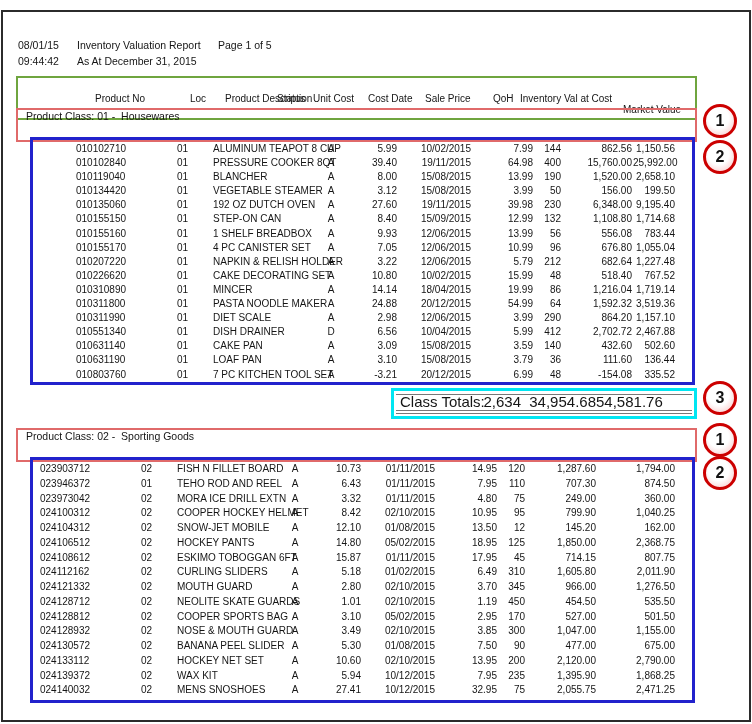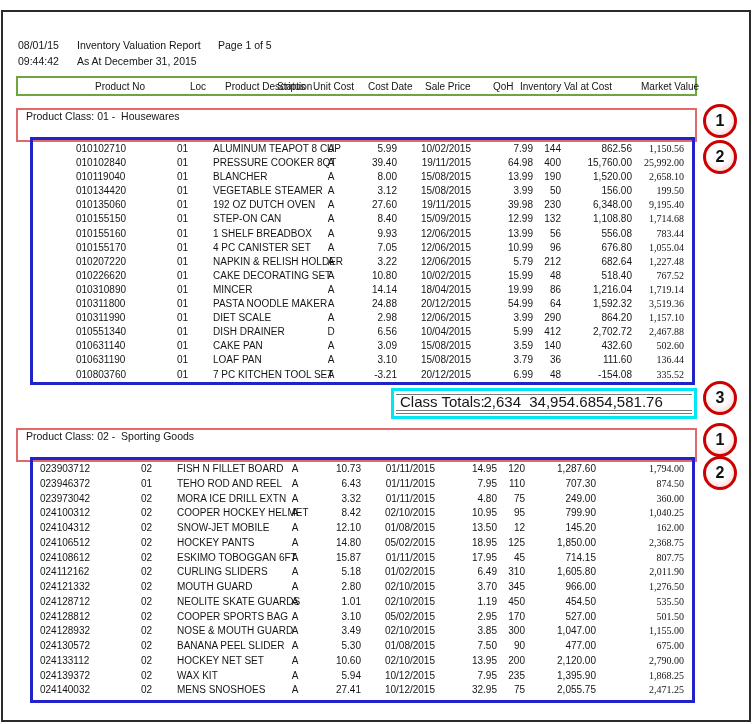--- a/index.html
+++ b/index.html
@@ -7,27 +7,27 @@
         font-family:"Liberation Sans","DejaVu Sans",sans-serif;color:#151515;}
   .frame{position:absolute;left:1px;top:10px;width:746px;height:708px;
          border:2px solid #2b2b2b;}
   .m{position:absolute;font-size:10.5px;white-space:nowrap;}
   .m.date{left:18px;top:39px;}
   .m.time{left:18px;top:55px;}
   .m.title{left:77px;top:39px;}
   .m.subtitle{left:77px;top:55px;}
   .m.page-num{left:218px;top:39px;}
 
-  .colhead{position:absolute;left:16px;top:76px;width:681px;height:20px;
+  .colhead{position:absolute;left:16px;top:76px;width:681px;height:44px;
            border:2px solid var(--header-border,#6FA53F);box-sizing:border-box;}
   .colhead .h{position:absolute;top:50%;transform:translateY(-50%);
               font-size:10px;white-space:nowrap;}
   .h0{left:77px;} .h1{left:172px;} .h2{left:207px;} .h3{left:259px;}
   .h4{left:295px;} .h5{left:350px;} .h6{left:407px;} .h7{left:475px;}
-  .h8{left:502px;} .h9{left:623px;}
+  .h8{left:502px;} .h9{left:605px;margin-top:11px;}
 
   .classbox{position:absolute;left:16px;width:681px;height:34px;
             border:2px solid var(--class-border,#E06A6A);box-sizing:border-box;
             display:flex;align-items:flex-start;}
   .classlabel{padding-left:8px;font-size:10.5px;white-space:pre;}
 
   .tablebox{position:absolute;left:30px;width:665px;
             border:3px solid var(--table-border,#2222CC);box-sizing:border-box;
             padding-top:2px;}
   .trow{display:grid;grid-template-columns:94px 32px 124px 24px 54px 76px 62px 26px 72px 1fr;
@@ -35,21 +35,21 @@
   .t0 .trow{line-height:14.1px;margin-left:36px;}
   .t1 .trow{line-height:14.75px;}
   .cell{white-space:nowrap;}
   .c0{padding-left:7px;}
   .c1{padding-left:14px;}
   .c2{padding-left:18px;}
   .c3{text-align:center;}
   .c4,.c7{text-align:right;}
   .c5,.c6{text-align:right;padding-right:2px;}
   .c8{text-align:right;padding-right:1px;padding-left:20px;}
-  .c9{text-align:right;padding-right:8px;font-family:Liberation Serif, serif;}
+  .c9{text-align:right;padding-right:17px;}
 
   .totalsbox{position:absolute;left:391px;top:388px;width:306px;height:31px;
              border:3px solid var(--totals-border,#00E6F2);box-sizing:border-box;}
   .t-rule{height:1px;background:#777;margin:3px 2px 0;}
   .t-double{height:4px;border-top:1px solid #777;border-bottom:1px solid #777;
             margin:1px 2px 0;box-sizing:border-box;}
   .t-row{display:grid;grid-template-columns:72px 55px 75px 1fr;
          font-size:15px;line-height:14px;}
   .tc{white-space:nowrap;}
   .tl{padding-left:6px;}

